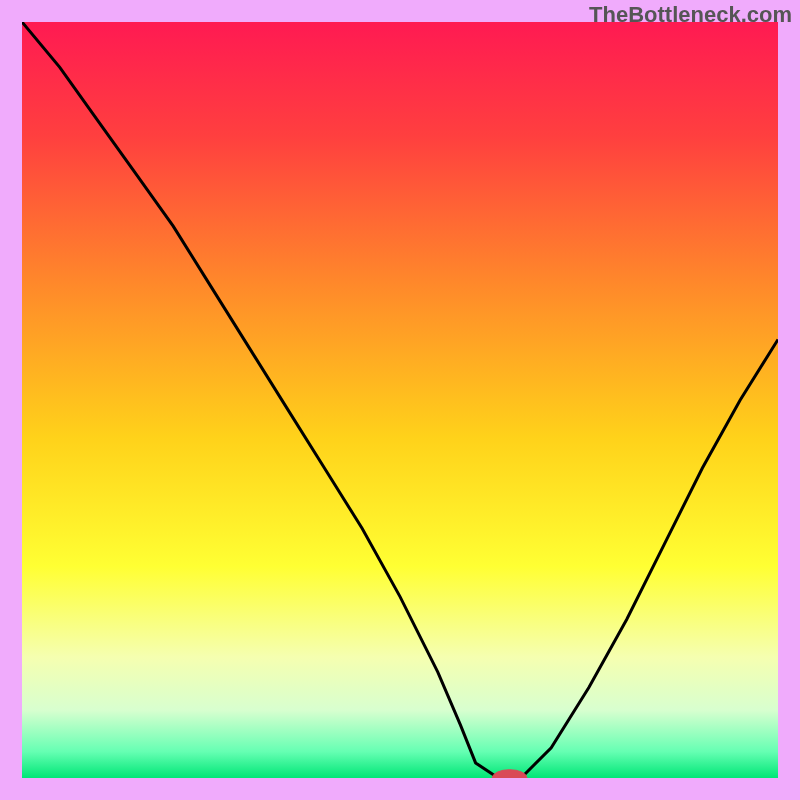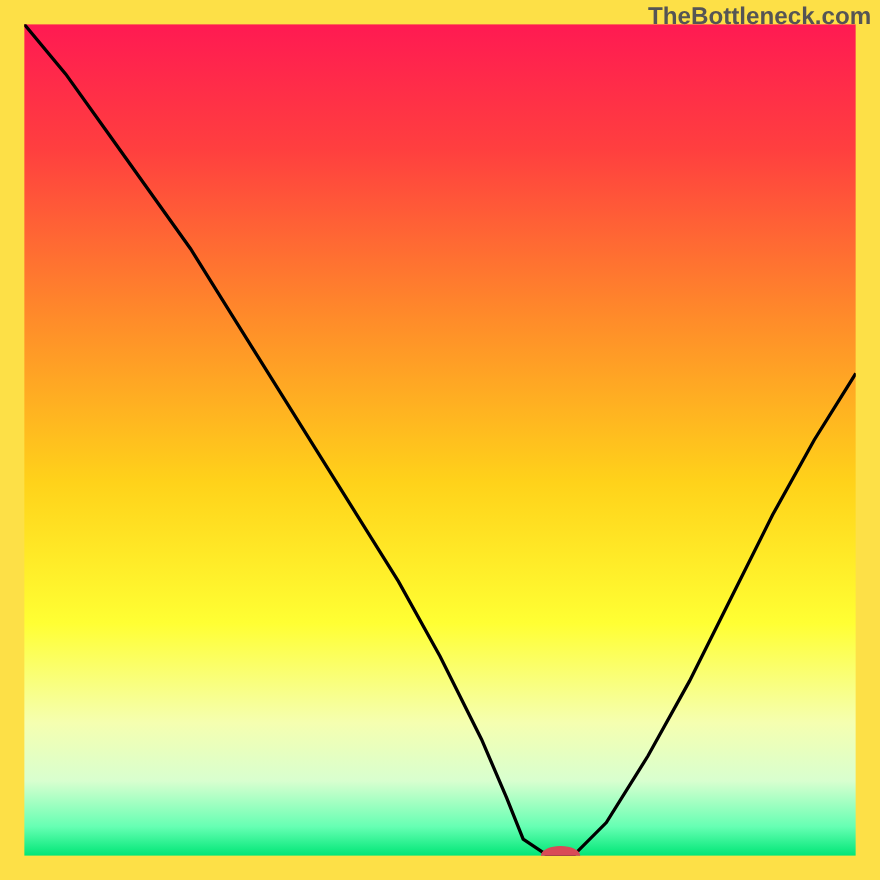--- a/index.html
+++ b/index.html
@@ -8,21 +8,21 @@
     width: 800px;
     height: 800px;
     background: #000;
     font-family: Arial, Helvetica, sans-serif;
     overflow: hidden;
   }
   .frame {
     position: relative;
     width: 800px;
     height: 800px;
-    background: #fde047;
+    background: #f0abfc;
   }
   .watermark {
     position: absolute;
     top: 2px;
     right: 8px;
     color: #555;
     font-size: 22px;
     font-weight: bold;
     z-index: 5;
   }

